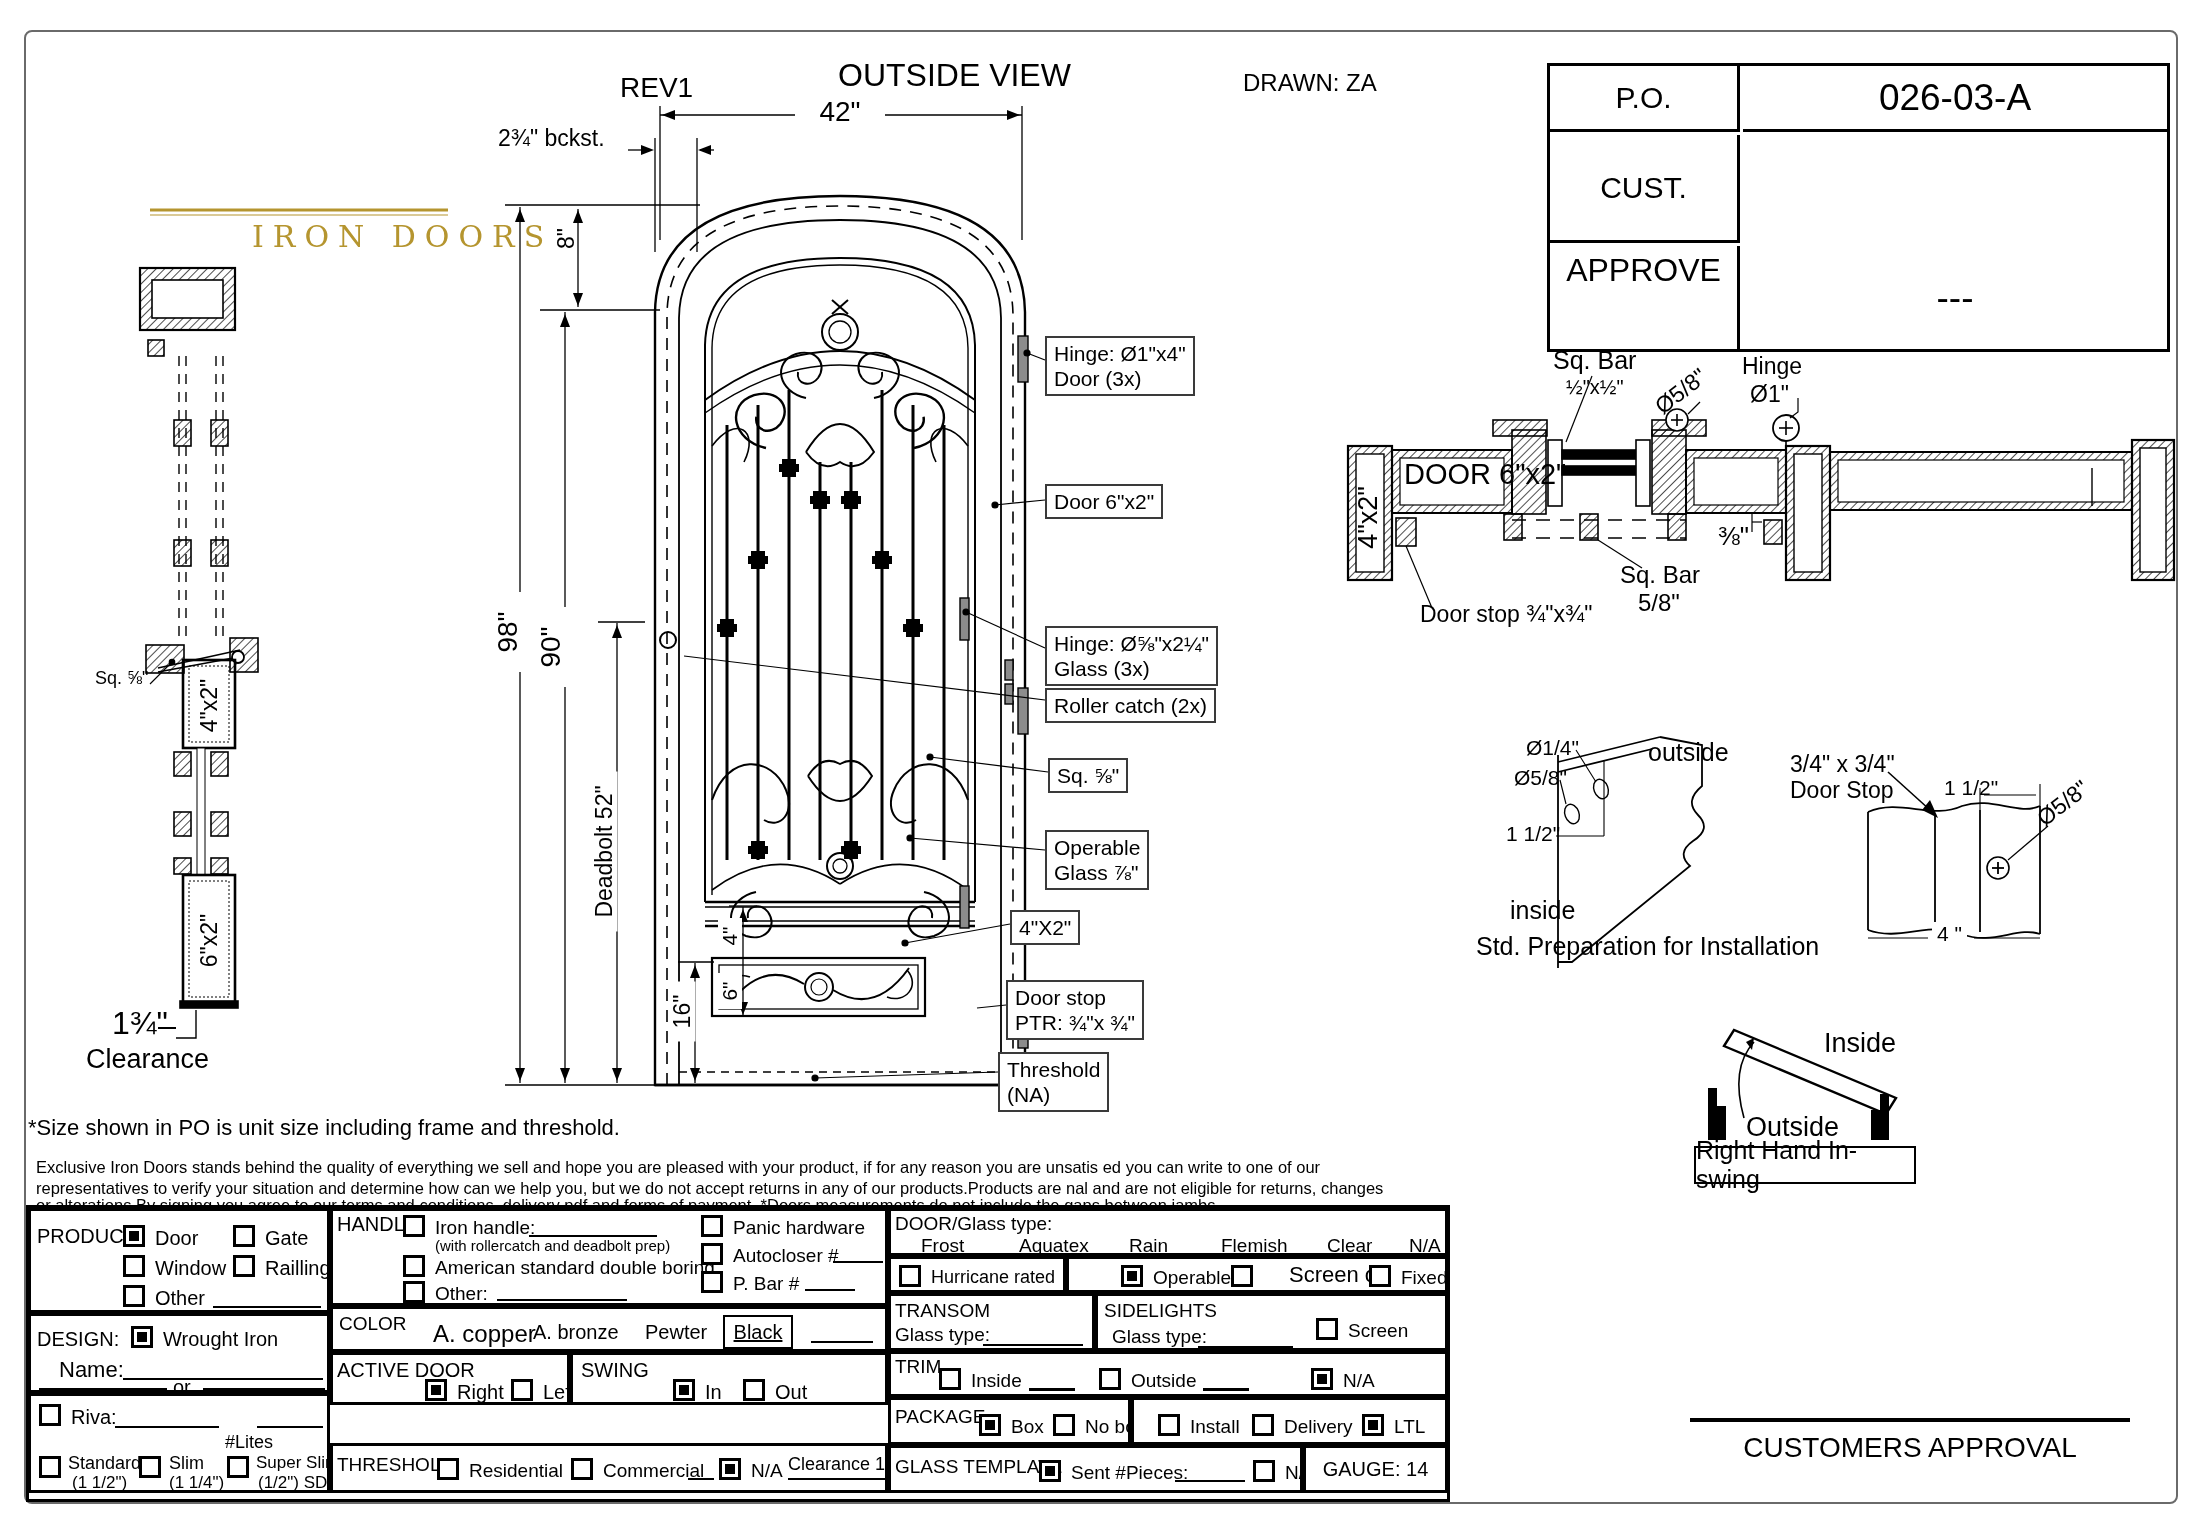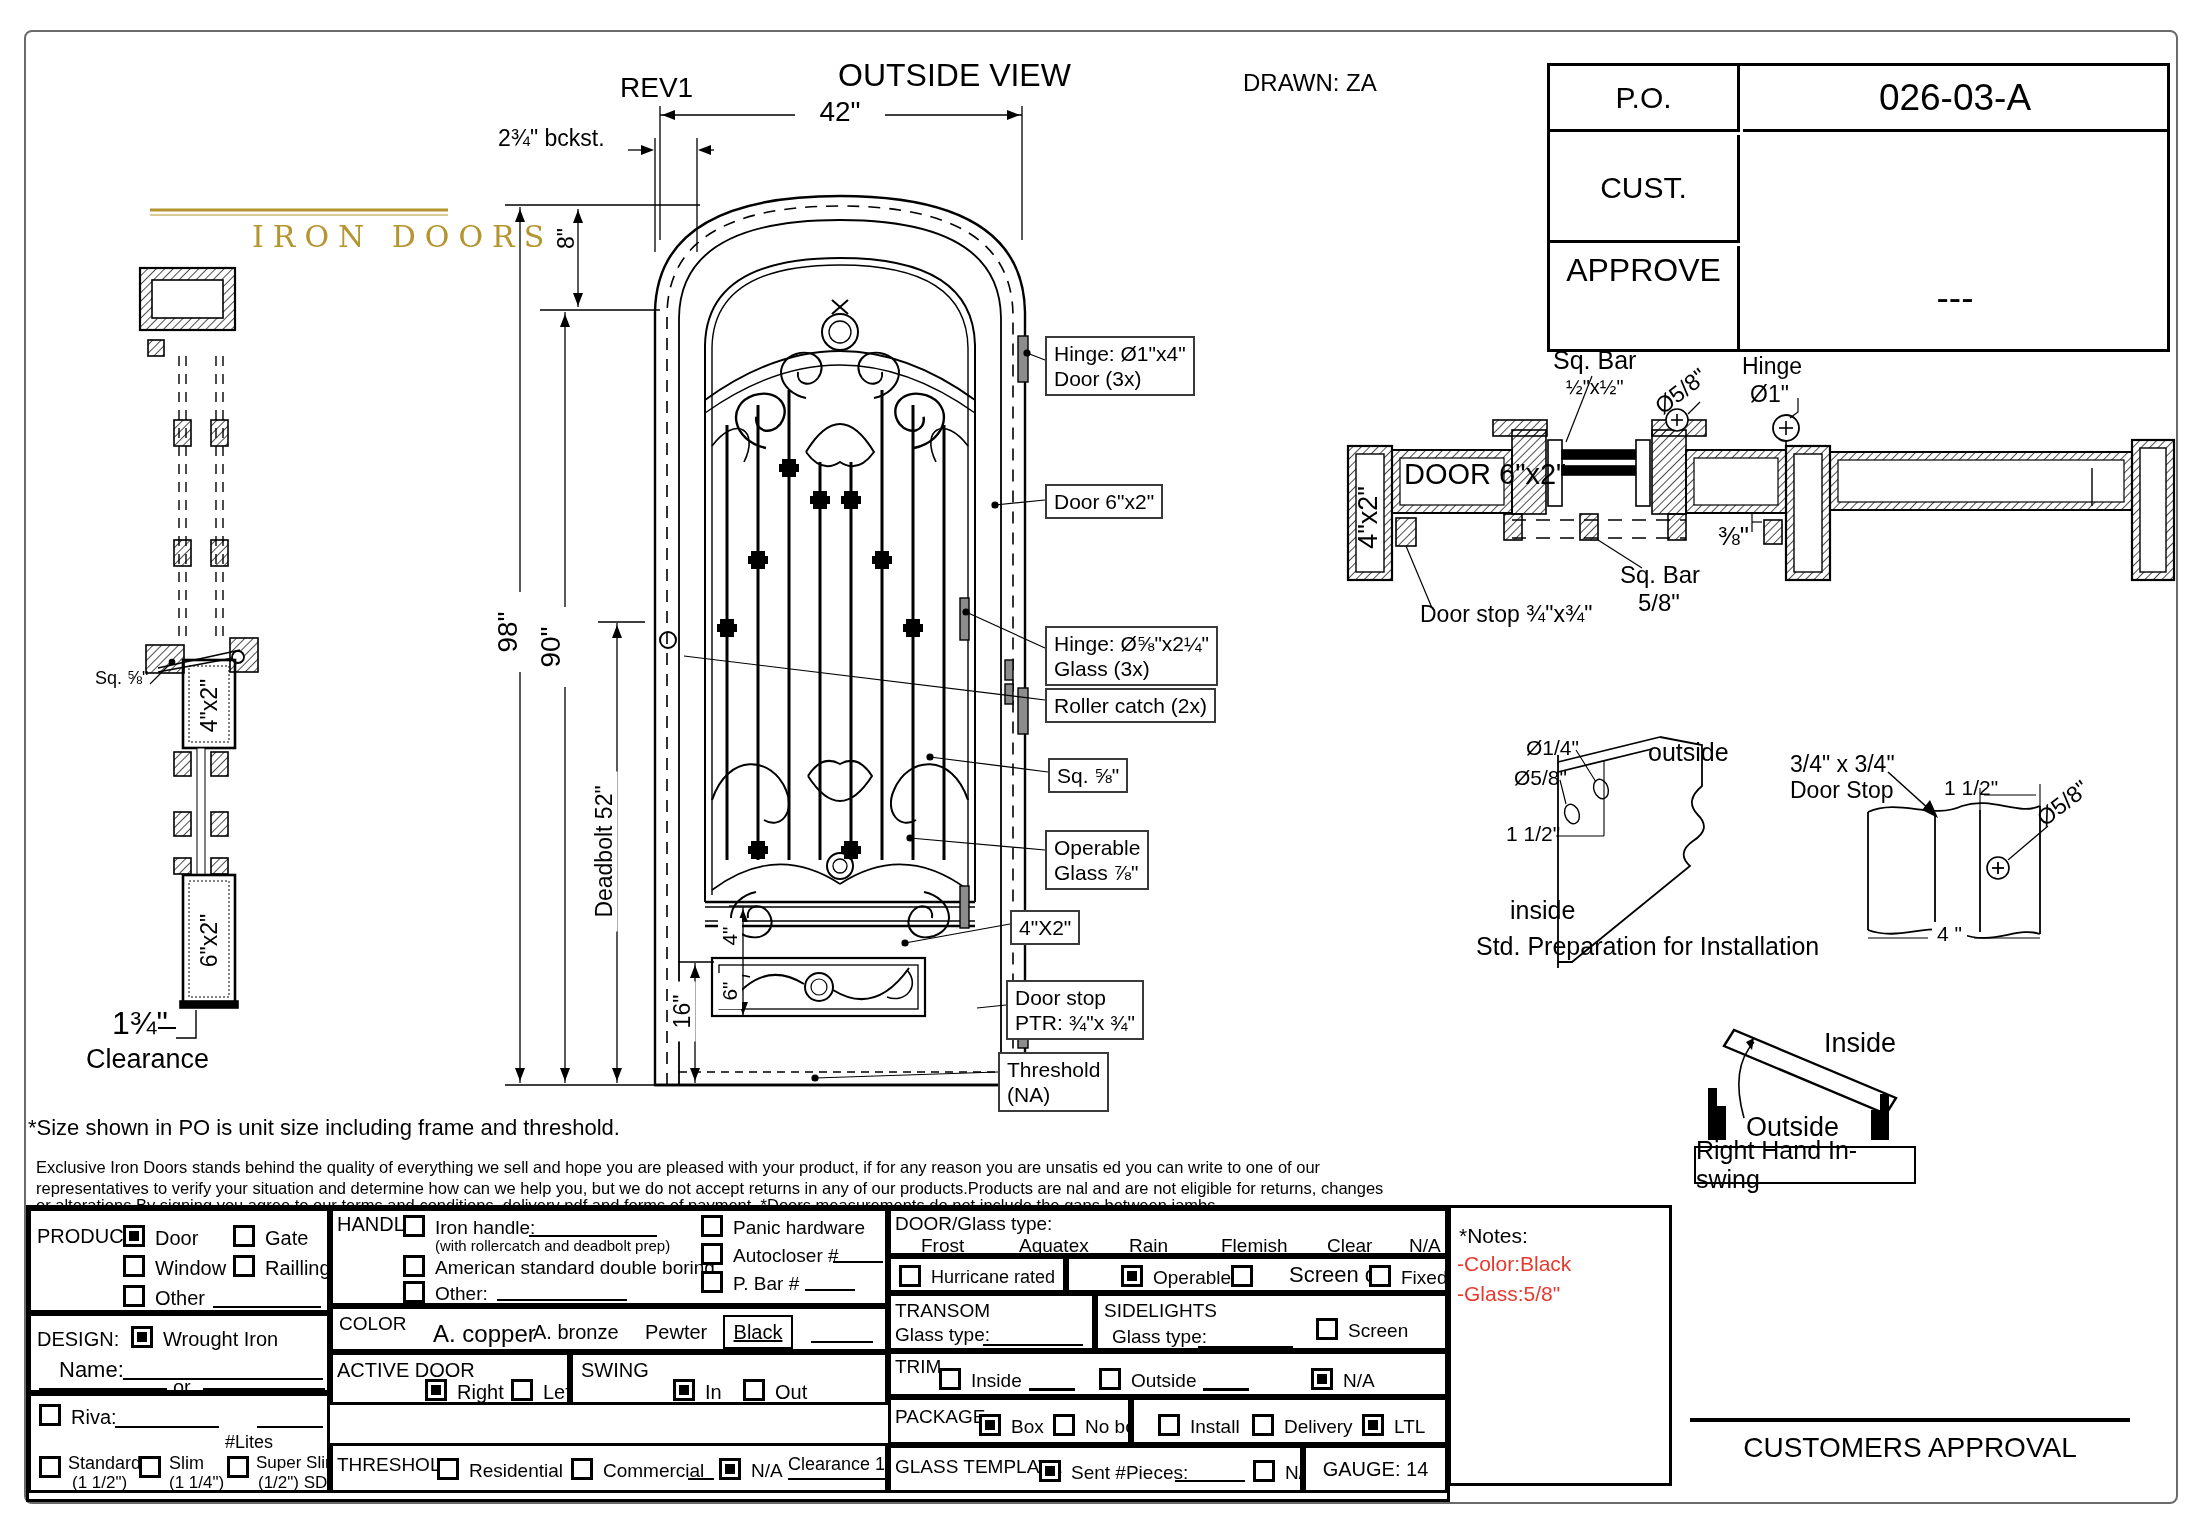--- a/index.html
+++ b/index.html
@@ -597,21 +597,16 @@
     <span class="cb checked" style="left:148px;top:12px;"></span>
     <span class="t" style="left:180px;top:14px;font-size:19px;">Sent #Pieces:</span>
     <i class="ln" style="left:284px;top:32px;width:70px;"></i>
     <span class="cb" style="left:362px;top:12px;"></span>
     <span class="t" style="left:394px;top:14px;font-size:19px;">N/A</span>
   </div>
   <div class="cell" style="left:1303px;top:1445px;width:145px;height:48px;display:flex;align-items:center;justify-content:center;">
     <span style="font-size:20px;">GAUGE: 14</span>
   </div>
 
-  <div class="cell" style="left:1448px;top:1205px;width:224px;height:281px;">
-    <span class="t" style="left:8px;top:16px;font-size:21px;">*Notes:</span>
-    <span class="t red" style="left:6px;top:44px;font-size:21px;">-Color:Black</span>
-    <span class="t red" style="left:6px;top:74px;font-size:21px;">-Glass:5/8"</span>
-  </div>
 
   <div class="t" style="left:1700px;top:1432px;width:420px;text-align:center;font-size:28px;">CUSTOMERS APPROVAL</div>
 
 </div>
 
 </body></html>

